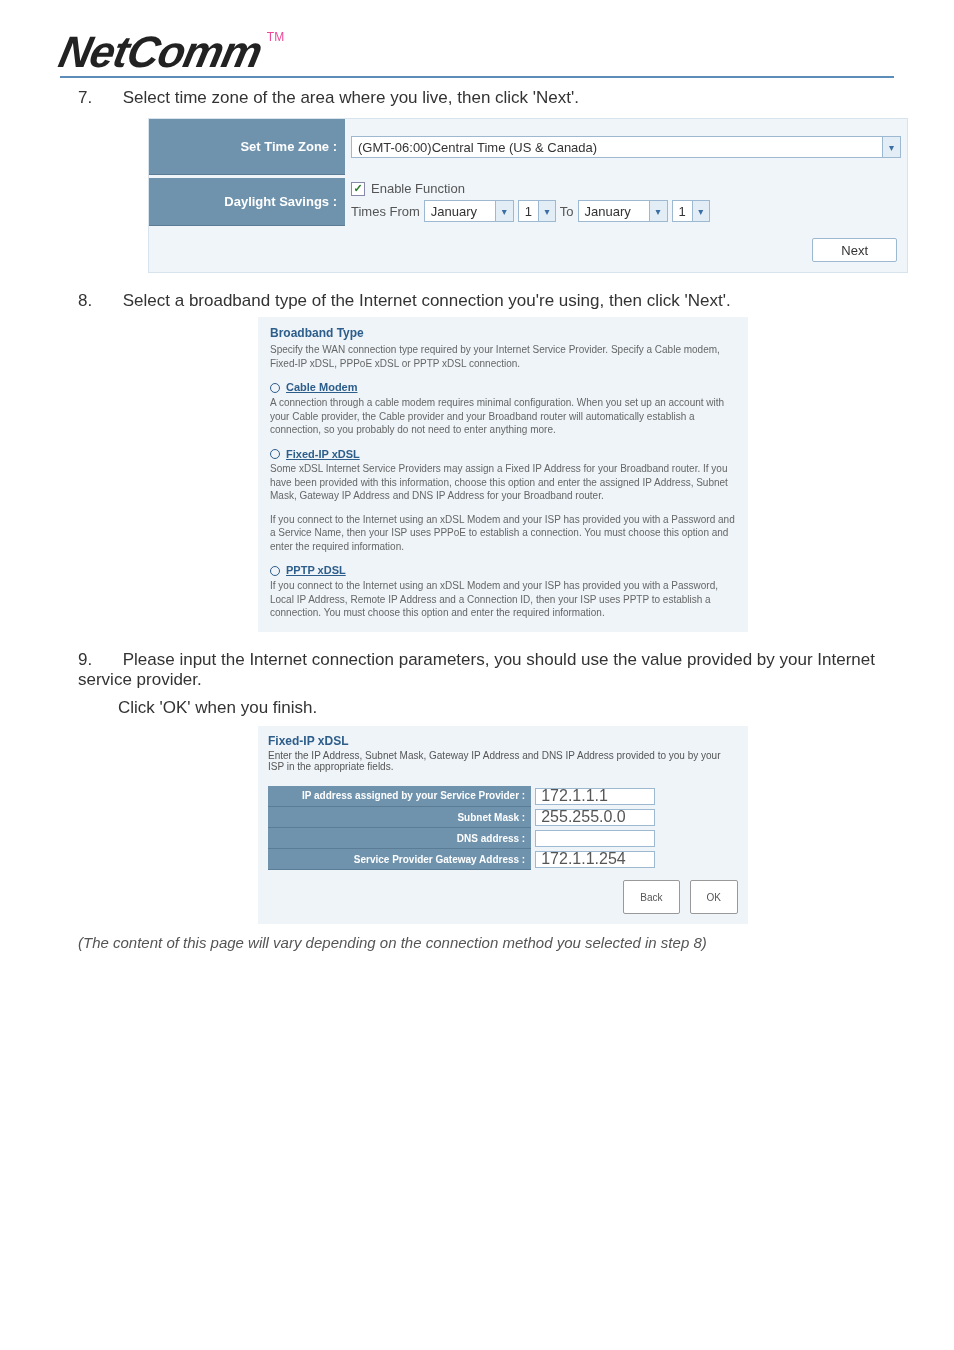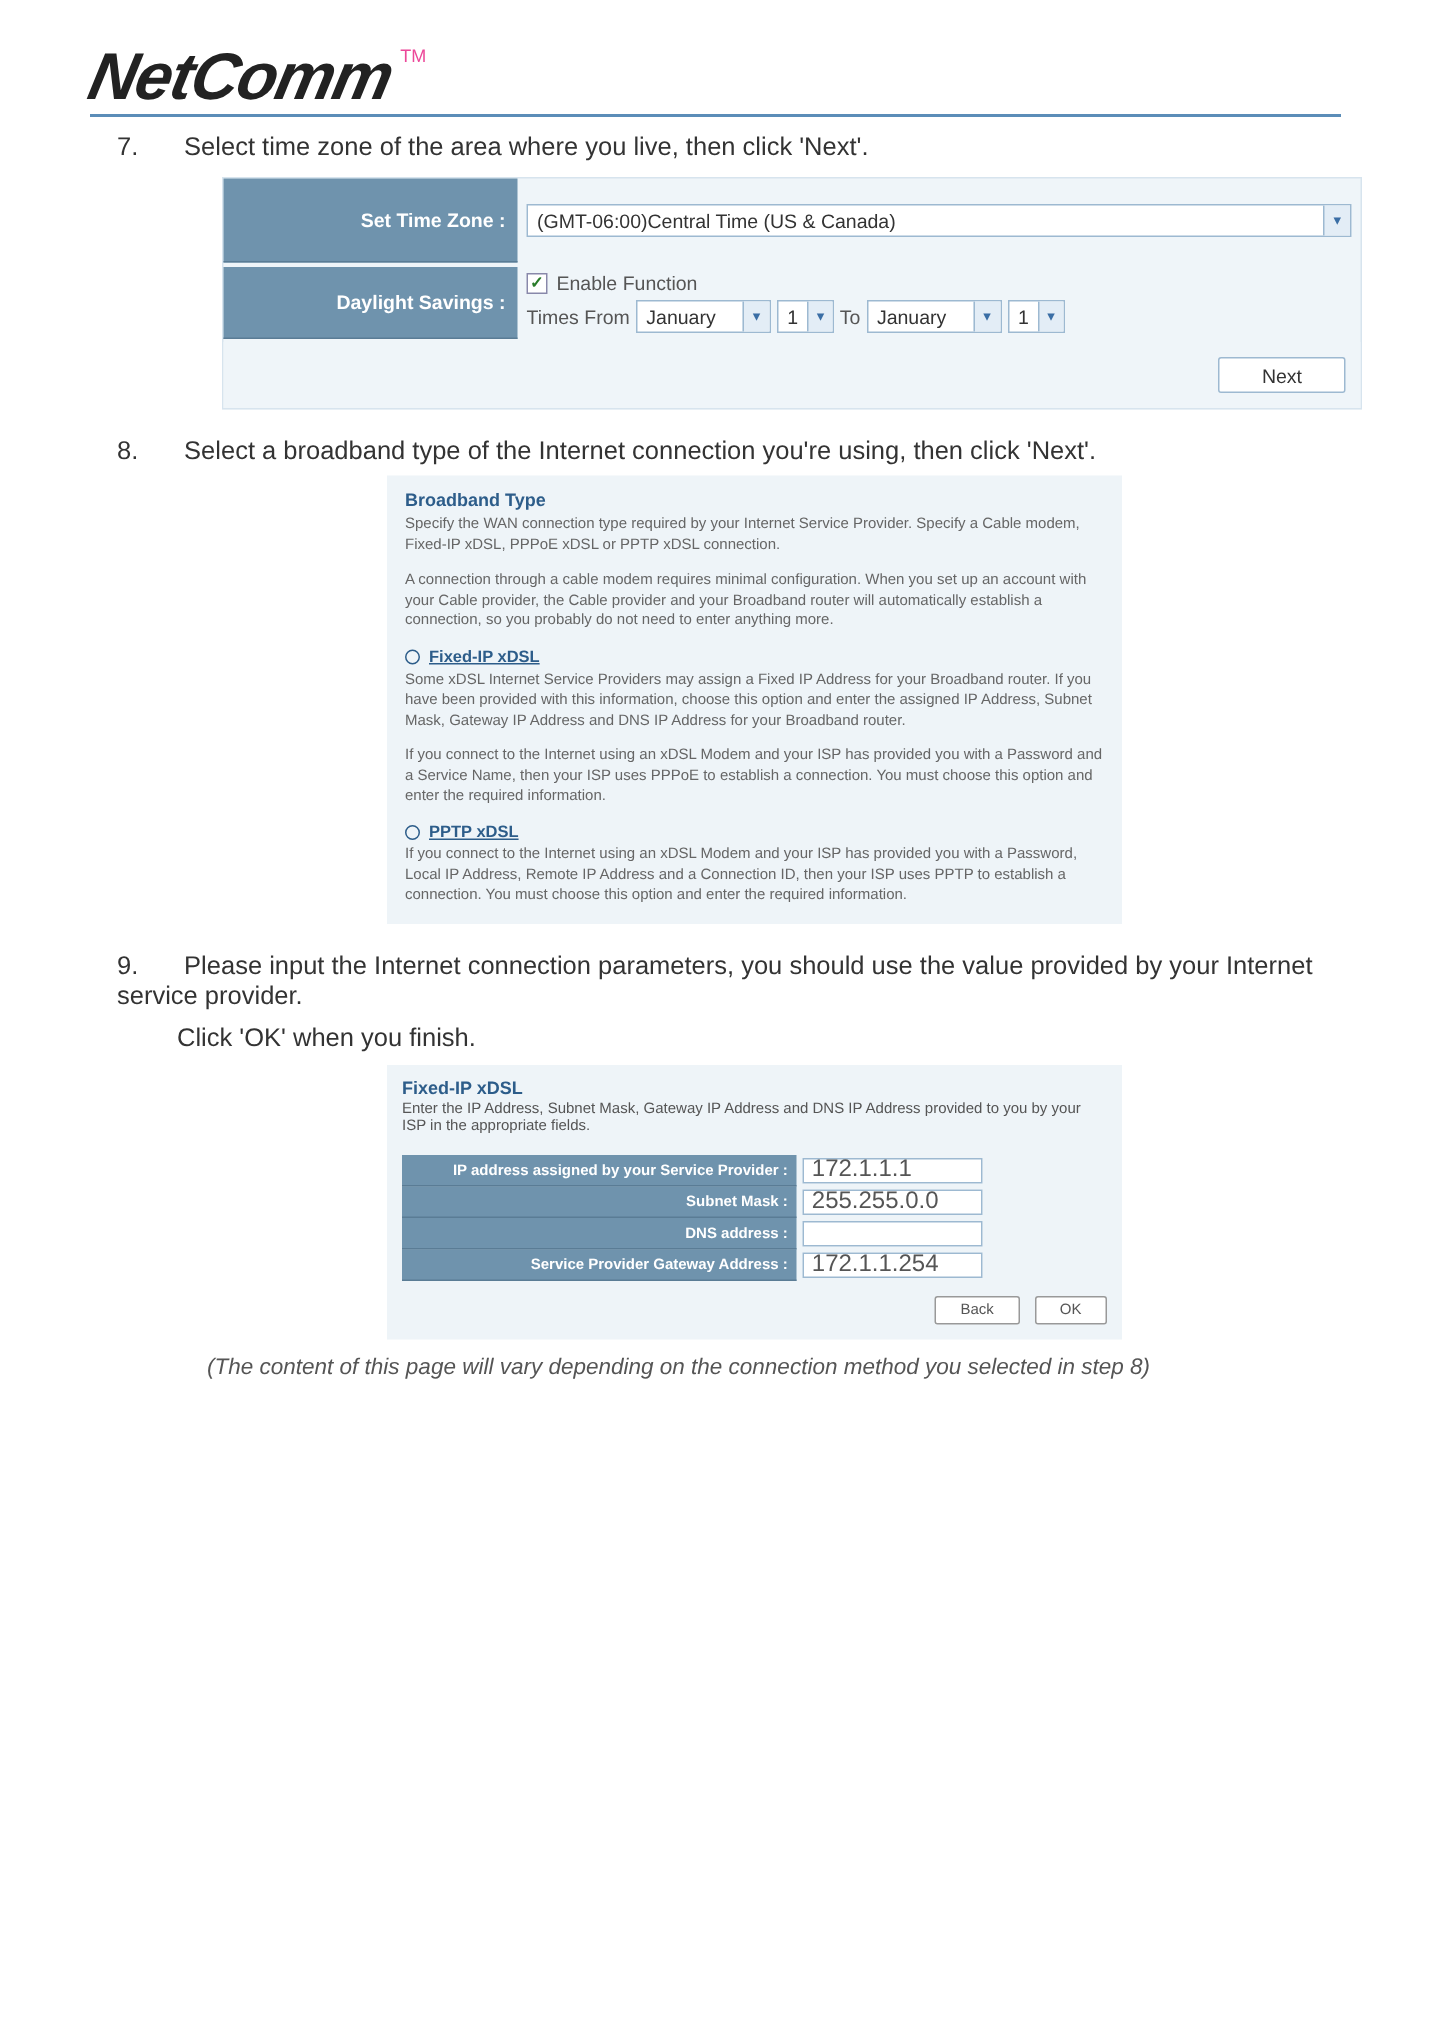--- a/index.html
+++ b/index.html
@@ -176,27 +176,27 @@
     padding:2px 4px;
   }
   .panel3 .small-input {
     background:#fff;border:1px solid #9db9d1;height:17px;width:120px;
     padding:0 5px;font-size:16px;display:flex;align-items:center;
   }
   .panel3 .footer3 {
     display:flex;justify-content:flex-end;gap:10px;margin-top:10px;
   }
   .panel3 .btn3 {
-    background:#fff;border:1px solid #999;height:19px;padding:0 16px;
+    background:#fff;border:1px solid #999;height:34px;padding:0 16px;
     font-size:10px;display:inline-flex;align-items:center;justify-content:center;
     border-radius:2px;
   }
 
   .note-italic {
-    font-style:italic;color:#555;font-size:15px;margin-left:60px;margin-top:6px;
+    font-style:italic;color:#555;font-size:15px;margin-top:6px;
   }
   .step-para { font-size:17px; color:#333; margin:8px 0 0 0; }
 
   .footer-bar {
     position:absolute;left:0;right:0;bottom:0;
     padding:6px 60px 20px 60px;
     font-style:italic;color:#666;font-size:15px;
     display:flex;flex-direction:column;
   }
   .footer-bar .line1 { display:flex;justify-content:space-between; }
@@ -266,20 +266,24 @@
 
     <li>
       <span class="num">8.</span>
       <span class="txt">Select a broadband type of the Internet connection you're using, then click 'Next'.</span>
 
       <div class="panel2">
         <div class="p-title">Broadband Type</div>
         <div>Specify the WAN connection type required by your Internet Service Provider. Specify a Cable modem, Fixed-IP xDSL, PPPoE xDSL or PPTP xDSL connection.</div>
 
         <div class="opt">
+          <div class="opt-head">
+            <span class="radio"></span>
+            <span class="opt-link">Cable Modem</span>
+          </div>
           <div>A connection through a cable modem requires minimal configuration. When you set up an account with your Cable provider, the Cable provider and your Broadband router will automatically establish a connection, so you probably do not need to enter anything more.</div>
         </div>
 
         <div class="opt">
           <div class="opt-head">
             <span class="radio"></span>
             <span class="opt-link">Fixed-IP xDSL</span>
           </div>
           <div>Some xDSL Internet Service Providers may assign a Fixed IP Address for your Broadband router. If you have been provided with this information, choose this option and enter the assigned IP Address, Subnet Mask, Gateway IP Address and DNS IP Address for your Broadband router.</div>
         </div>

